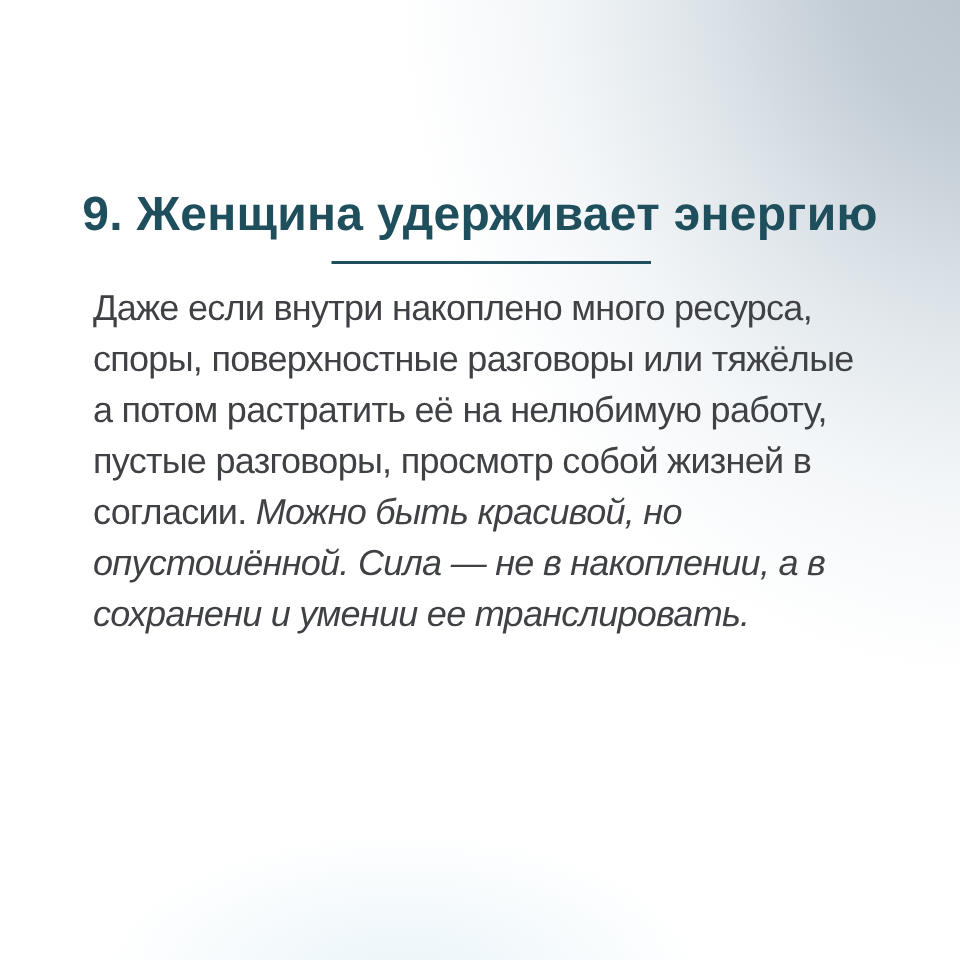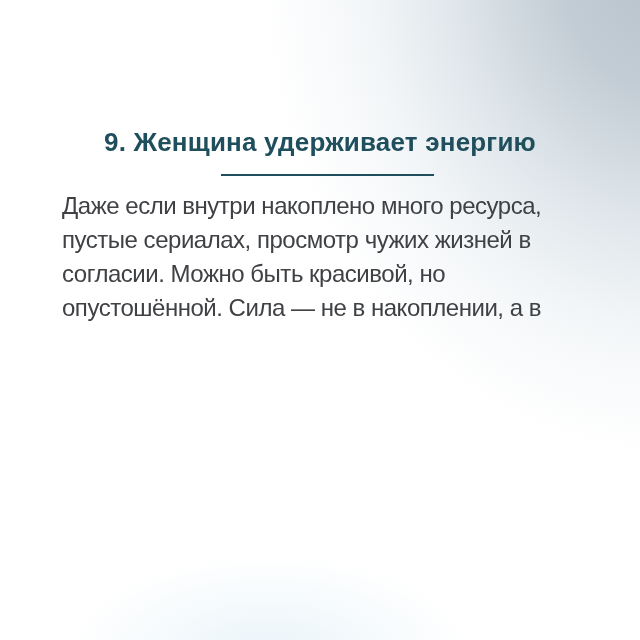--- a/index.html
+++ b/index.html
@@ -28,21 +28,21 @@
   .slide-inner {
     position: absolute;
     inset: 0;
     padding-top: 127px;
     box-sizing: border-box;
   }
   h1.slide-title {
     margin: 0;
     padding: 0 36px;
     text-align: center;
-    font-size: 26px;
+    font-size: 32px;
     line-height: 30px;
     font-weight: bold;
     letter-spacing: 0.2px;
     color: var(--accent, #1f4e5d);
   }
   .title-divider {
     width: 213px;
     height: 2px;
     margin: 17px auto 0 auto;
     transform: translateX(7px);
@@ -53,35 +53,39 @@
     padding: 0 60px 0 62px;
     color: var(--body-color, #3f4145);
     font-size: 24px;
     line-height: 34px;
     letter-spacing: -0.02em;
   }
   .body-line {
     white-space: nowrap;
   }
   .body-line .run-italic {
+    font-style: italic;
   }
 </style>
 </head>
 <body>
 
 <div class="page">
   <div class="slide-inner">
 
     <h1 class="slide-title">
       <div>9. Женщина удерживает энергию</div>
     </h1>
 
     <div class="title-divider"></div>
 
     <div class="body-text" id="body-lines">
         <div class="body-line"><span class="run-regular">Даже если внутри накоплено много ресурса,</span></div>
-        <div class="body-line"><span class="run-regular">пустые сериалах, просмотр чужих жизней в</span></div>
+        <div class="body-line"><span class="run-regular">споры, поверхностные разговоры или тяжёлые</span></div>
+        <div class="body-line"><span class="run-regular">а потом растратить её на нелюбимую работу,</span></div>
+        <div class="body-line"><span class="run-regular">пустые разговоры, просмотр собой жизней в</span></div>
         <div class="body-line"><span class="run-regular">согласии. </span><span class="run-italic">Можно быть красивой, но</span></div>
         <div class="body-line"><span class="run-italic">опустошённой. Сила — не в накоплении, а в</span></div>
+        <div class="body-line"><span class="run-italic">сохранени и умении ее транслировать.</span></div>
       </div>
 
   </div>
 </div>
 
 </body></html>

